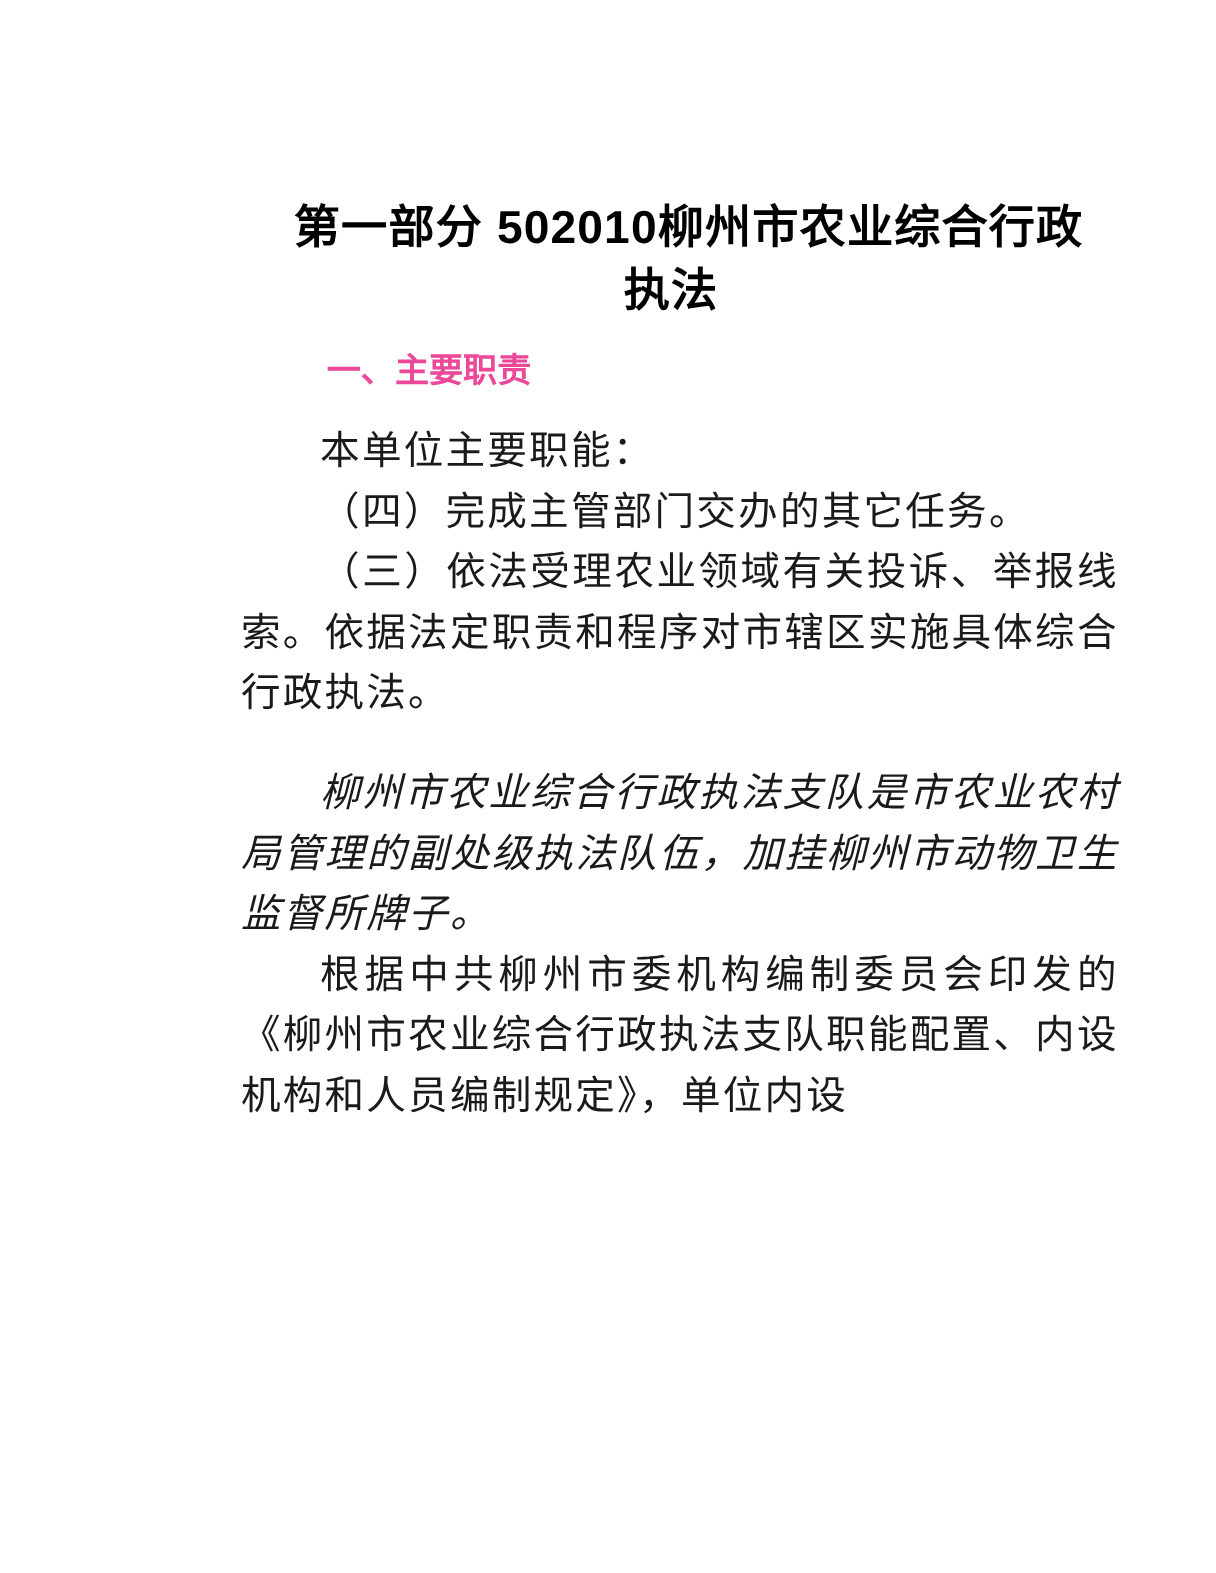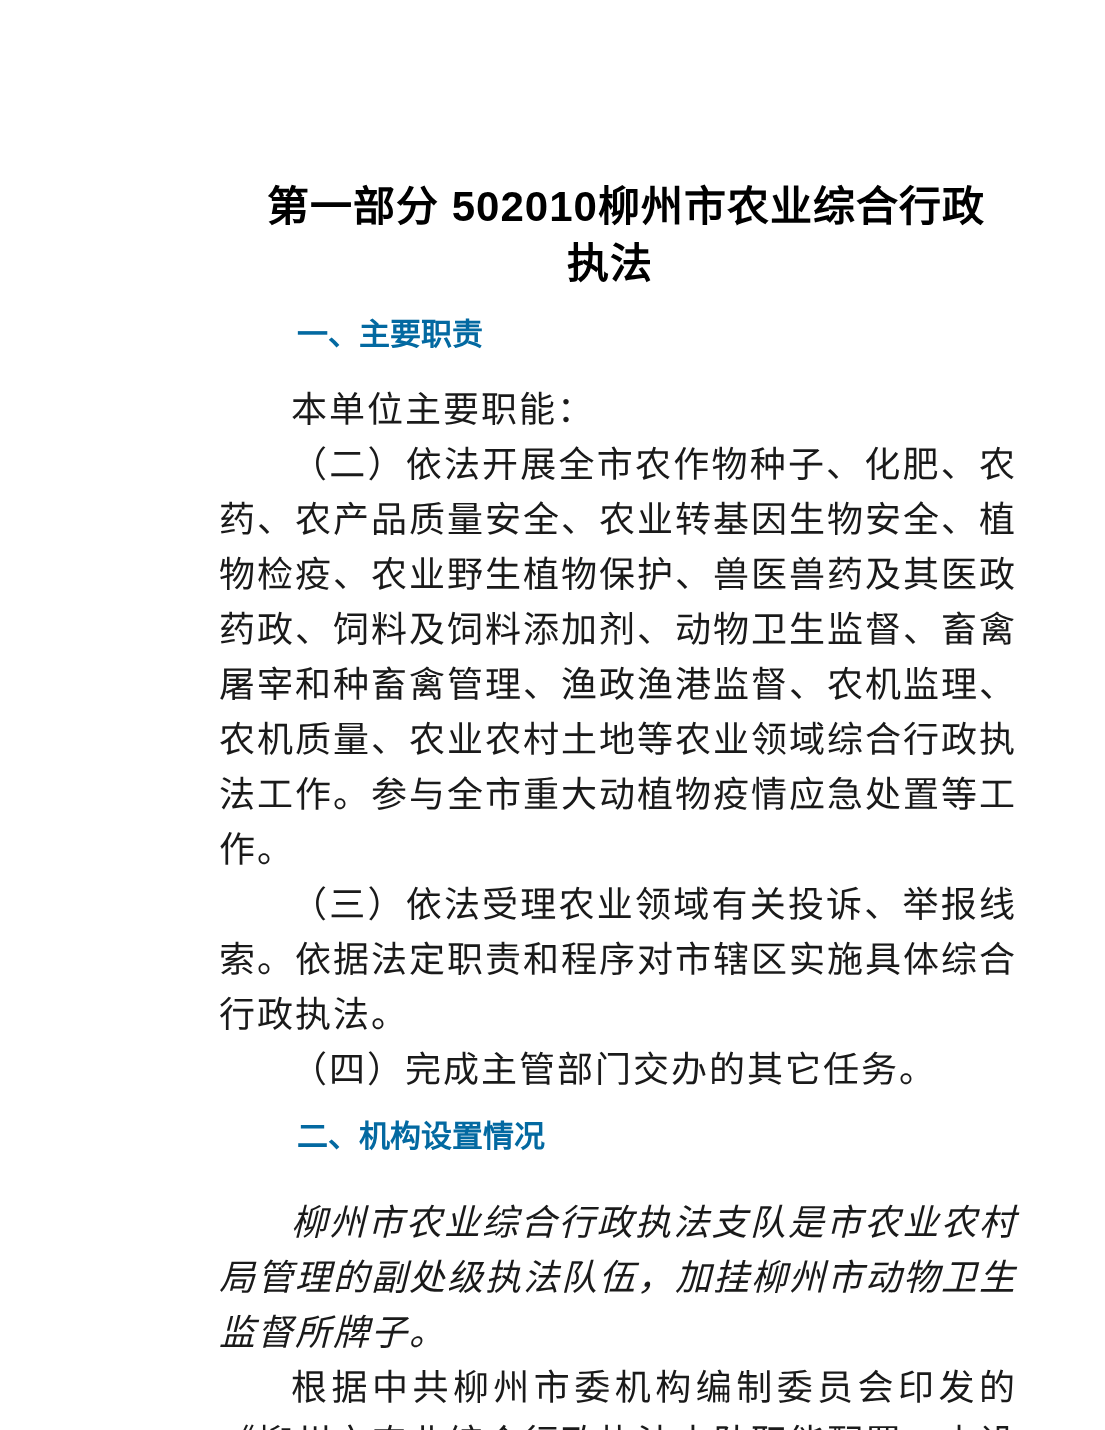--- a/index.html
+++ b/index.html
@@ -22,26 +22,26 @@
     padding-top: 98px;
     text-align: center;
     font-family: "Liberation Sans", "DejaVu Sans", sans-serif;
     font-weight: bold;
     font-size: 42px;
     line-height: 57px;
     letter-spacing: 1px;
     color: #000000;
   }
   .section-heading {
-    font-family: Liberation Mono, monospace;
+    font-family: Liberation Sans, sans-serif;
     font-weight: bold;
     font-size: 31px;
     line-height: 42px;
     text-indent: 2em;
-    color: #0369a1;
+    color: #ec4899;
   }
   .heading-1 { margin-top: 24px; }
   .heading-2 { margin-top: 20px; }
   .body-para {
     font-family: "Liberation Serif", "DejaVu Serif", serif;
     font-size: 36px;
     line-height: 55px;
     letter-spacing: 2px;
     color: #1a1a1a;
     text-align: justify;
@@ -68,25 +68,23 @@
 <div class="page">
   <div class="content">
 
     <h1 class="doc-title">
       <span>第一部分 502010柳州市农业综合行政执法</span><br>
     </h1>
 
     <h2 class="section-heading heading-1">一、主要职责</h2>
 
     <p class="body-para intro-para">本单位主要职能：</p>
-    <p class="body-para">（二）依法开展全市农作物种子、化肥、农药、农产品质量安全、农业转基因生物安全、植物检疫、农业野生植物保护、兽医兽药及其医政药政、饲料及饲料添加剂、动物卫生监督、畜禽屠宰和种畜禽管理、渔政渔港监督、农机监理、农机质量、农业农村土地等农业领域综合行政执法工作。参与全市重大动植物疫情应急处置等工作。</p>
+    <p class="body-para">（四）完成主管部门交办的其它任务。</p>
     <p class="body-para">（三）依法受理农业领域有关投诉、举报线索。依据法定职责和程序对市辖区实施具体综合行政执法。</p>
-    <p class="body-para">（四）完成主管部门交办的其它任务。</p>
 
-    <h2 class="section-heading heading-2">二、机构设置情况</h2>
 
     <p class="body-para after-heading">柳州市农业综合行政执法支队是市农业农村局管理的副处级执法队伍，加挂柳州市动物卫生监督所牌子。</p>
     <p class="body-para">根据中共柳州市委机构编制委员会印发的《柳州市农业综合行政执法支队职能配置、内设机构和人员编制规定》，单位内设</p>
 
   </div>
 
   <div class="page-number">- 1 -</div>
 </div>
 
 </body></html>

